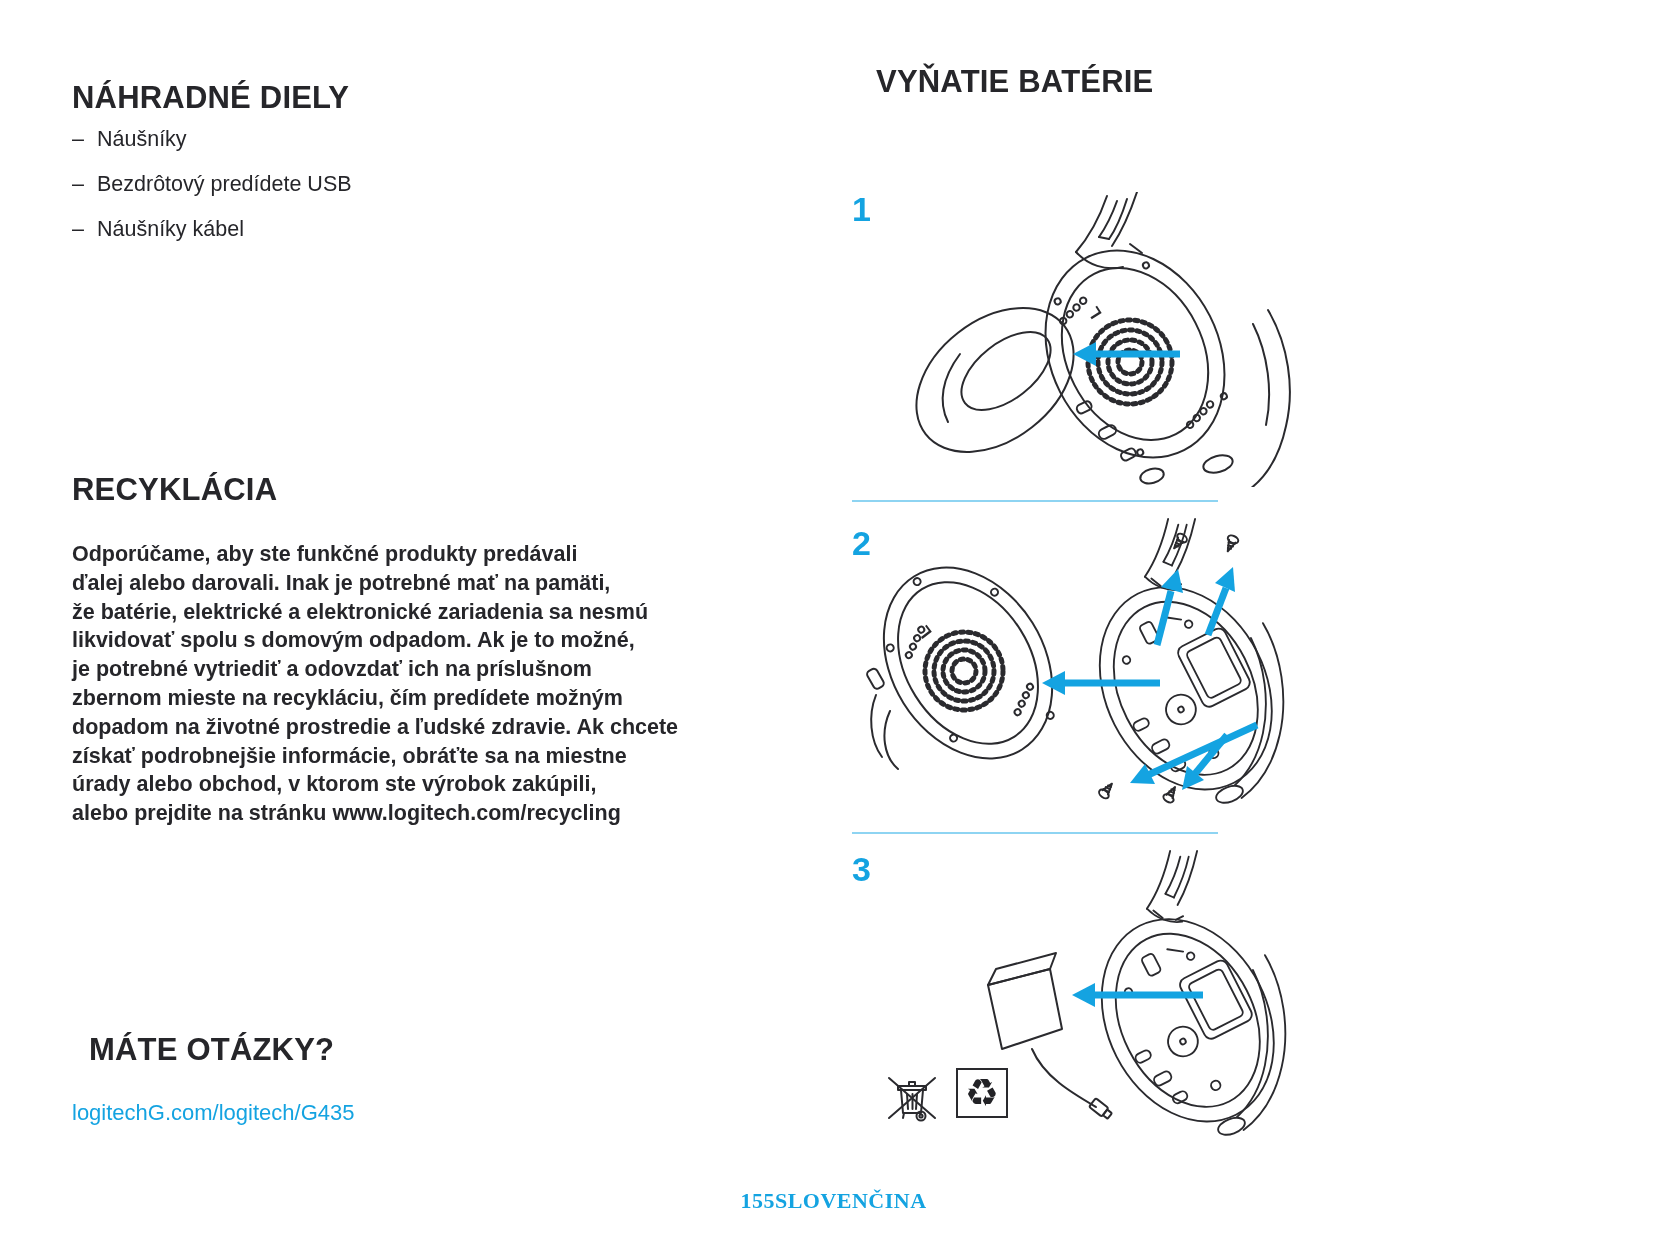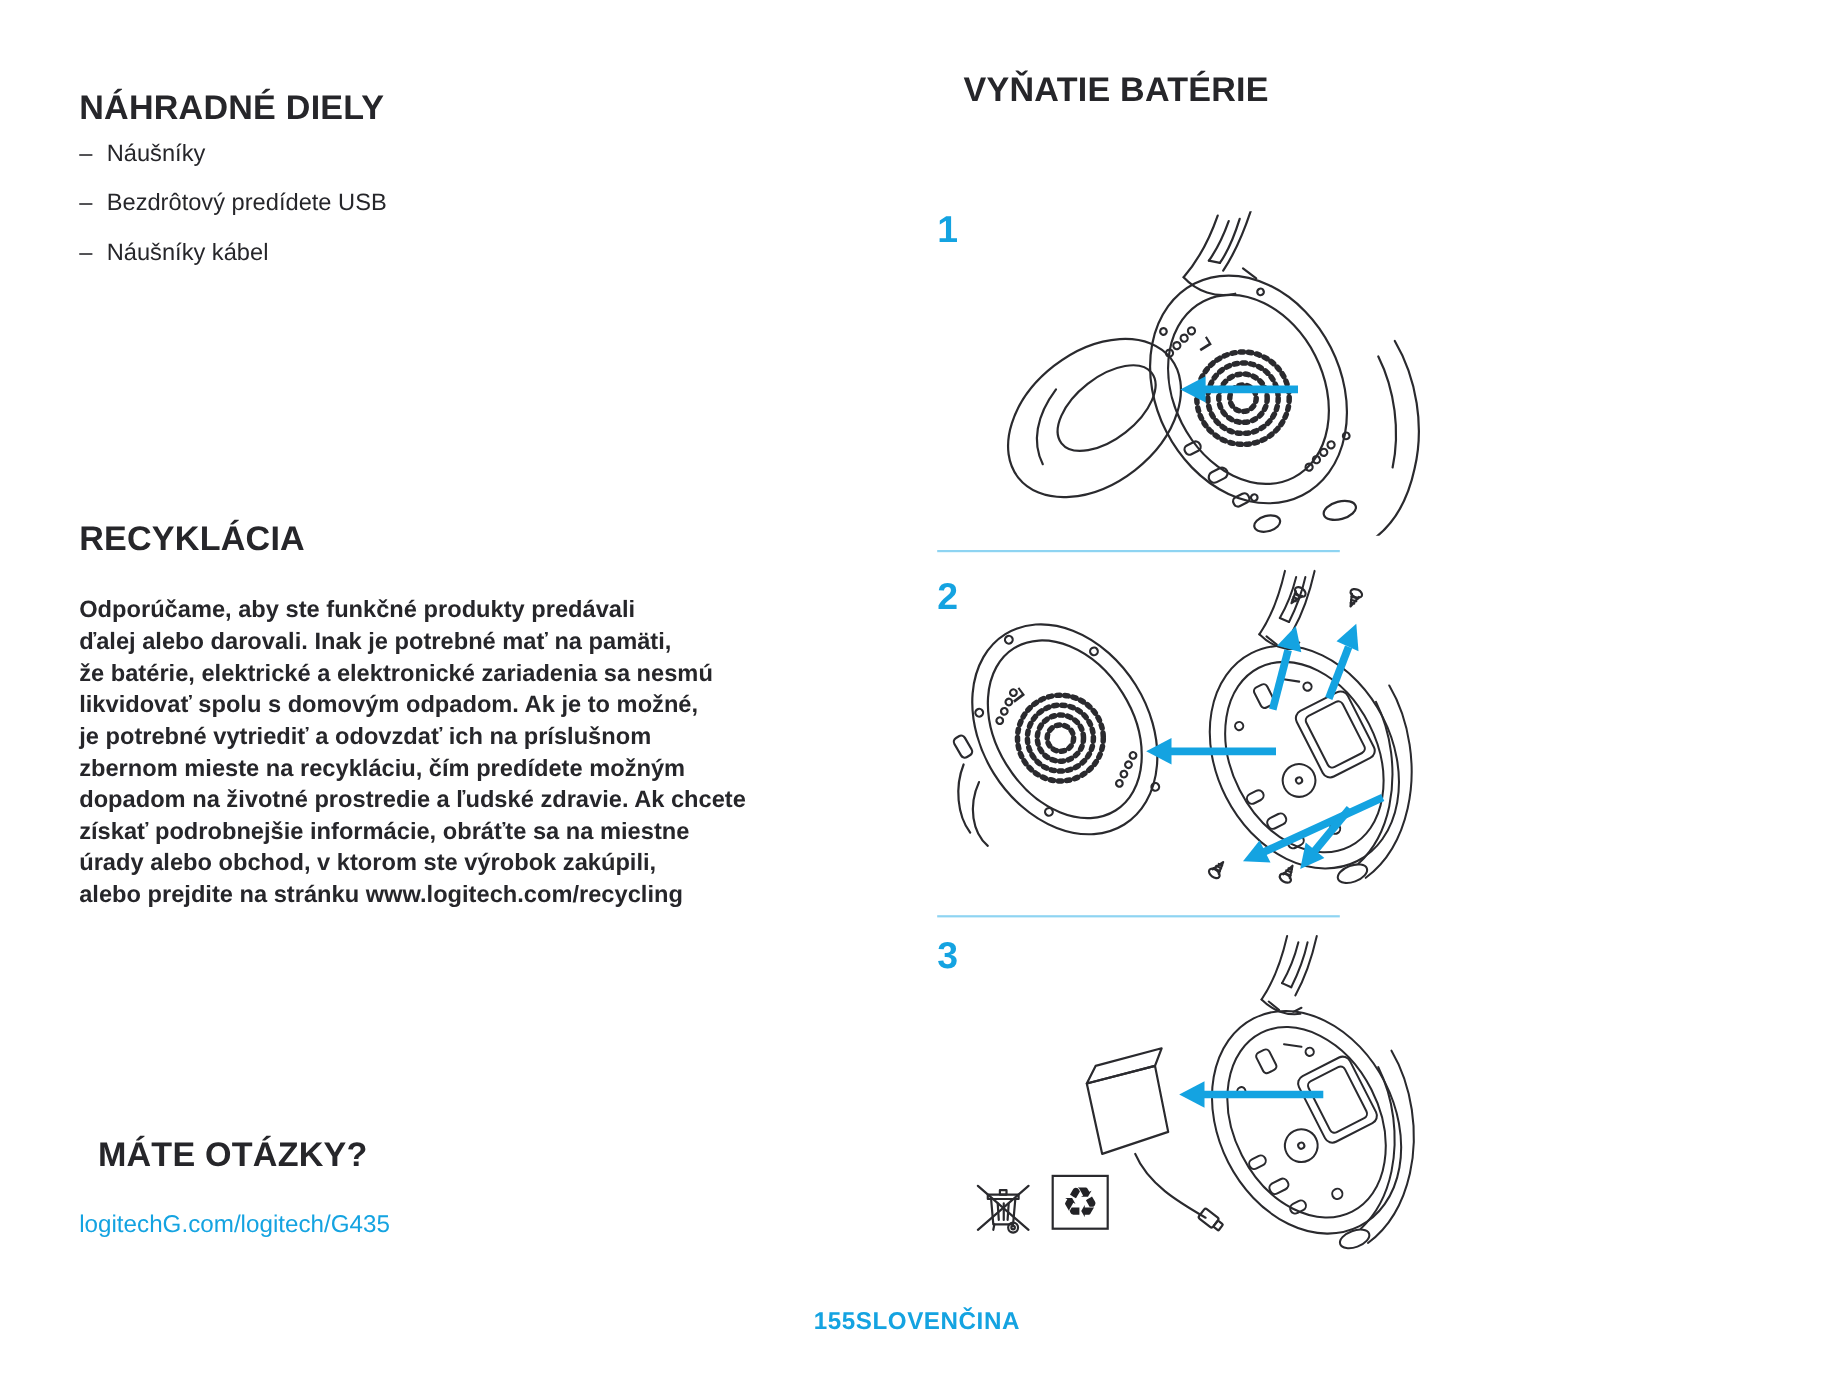--- a/index.html
+++ b/index.html
@@ -15,21 +15,21 @@
   .bullet-list { list-style:none; }
   .bullet-list li { display:flex; font-size:21.5px; line-height:22px; margin-bottom:23px; }
   .bullet-list .dash { width:25px; flex:0 0 25px; }
   .paragraph { font-size:21.5px; line-height:28.8px; white-space:pre; }
   .link { color:var(--accent,#14a3e1); font-size:22px; text-decoration:none; white-space:nowrap; }
   
   .step-num { font-size:34px; font-weight:700; color:var(--accent,#14a3e1); line-height:1; }
   .divider { height:2px; background:var(--divider,#8ed4f2); }
   
   .footer { top:1188px; left:0; width:100%; display:flex; justify-content:center; 
-            color:var(--accent,#14a3e1); font-weight:700; font-size:22px; letter-spacing:.5px; }
+            color:var(--accent,#14a3e1); font-weight:700; font-size:22px; letter-spacing:.5px;font-family:Liberation Serif, serif; }
   
   svg { display:block; }
   symbol { overflow:visible; }
   .line, .line * { stroke:var(--line,#2a2a2e); stroke-width:2; fill:none;
                    stroke-linecap:round; stroke-linejoin:round; }
   .grille circle { stroke-dasharray:3 4.5; stroke-width:5; }
   .ltr { font-family:"Liberation Sans",sans-serif; font-size:17px; font-weight:700;
          fill:var(--line,#2a2a2e); stroke:none; }
   .arrow line { stroke:var(--accent,#14a3e1); stroke-width:7; }
   .arrow polygon { fill:var(--accent,#14a3e1); stroke:none; }

